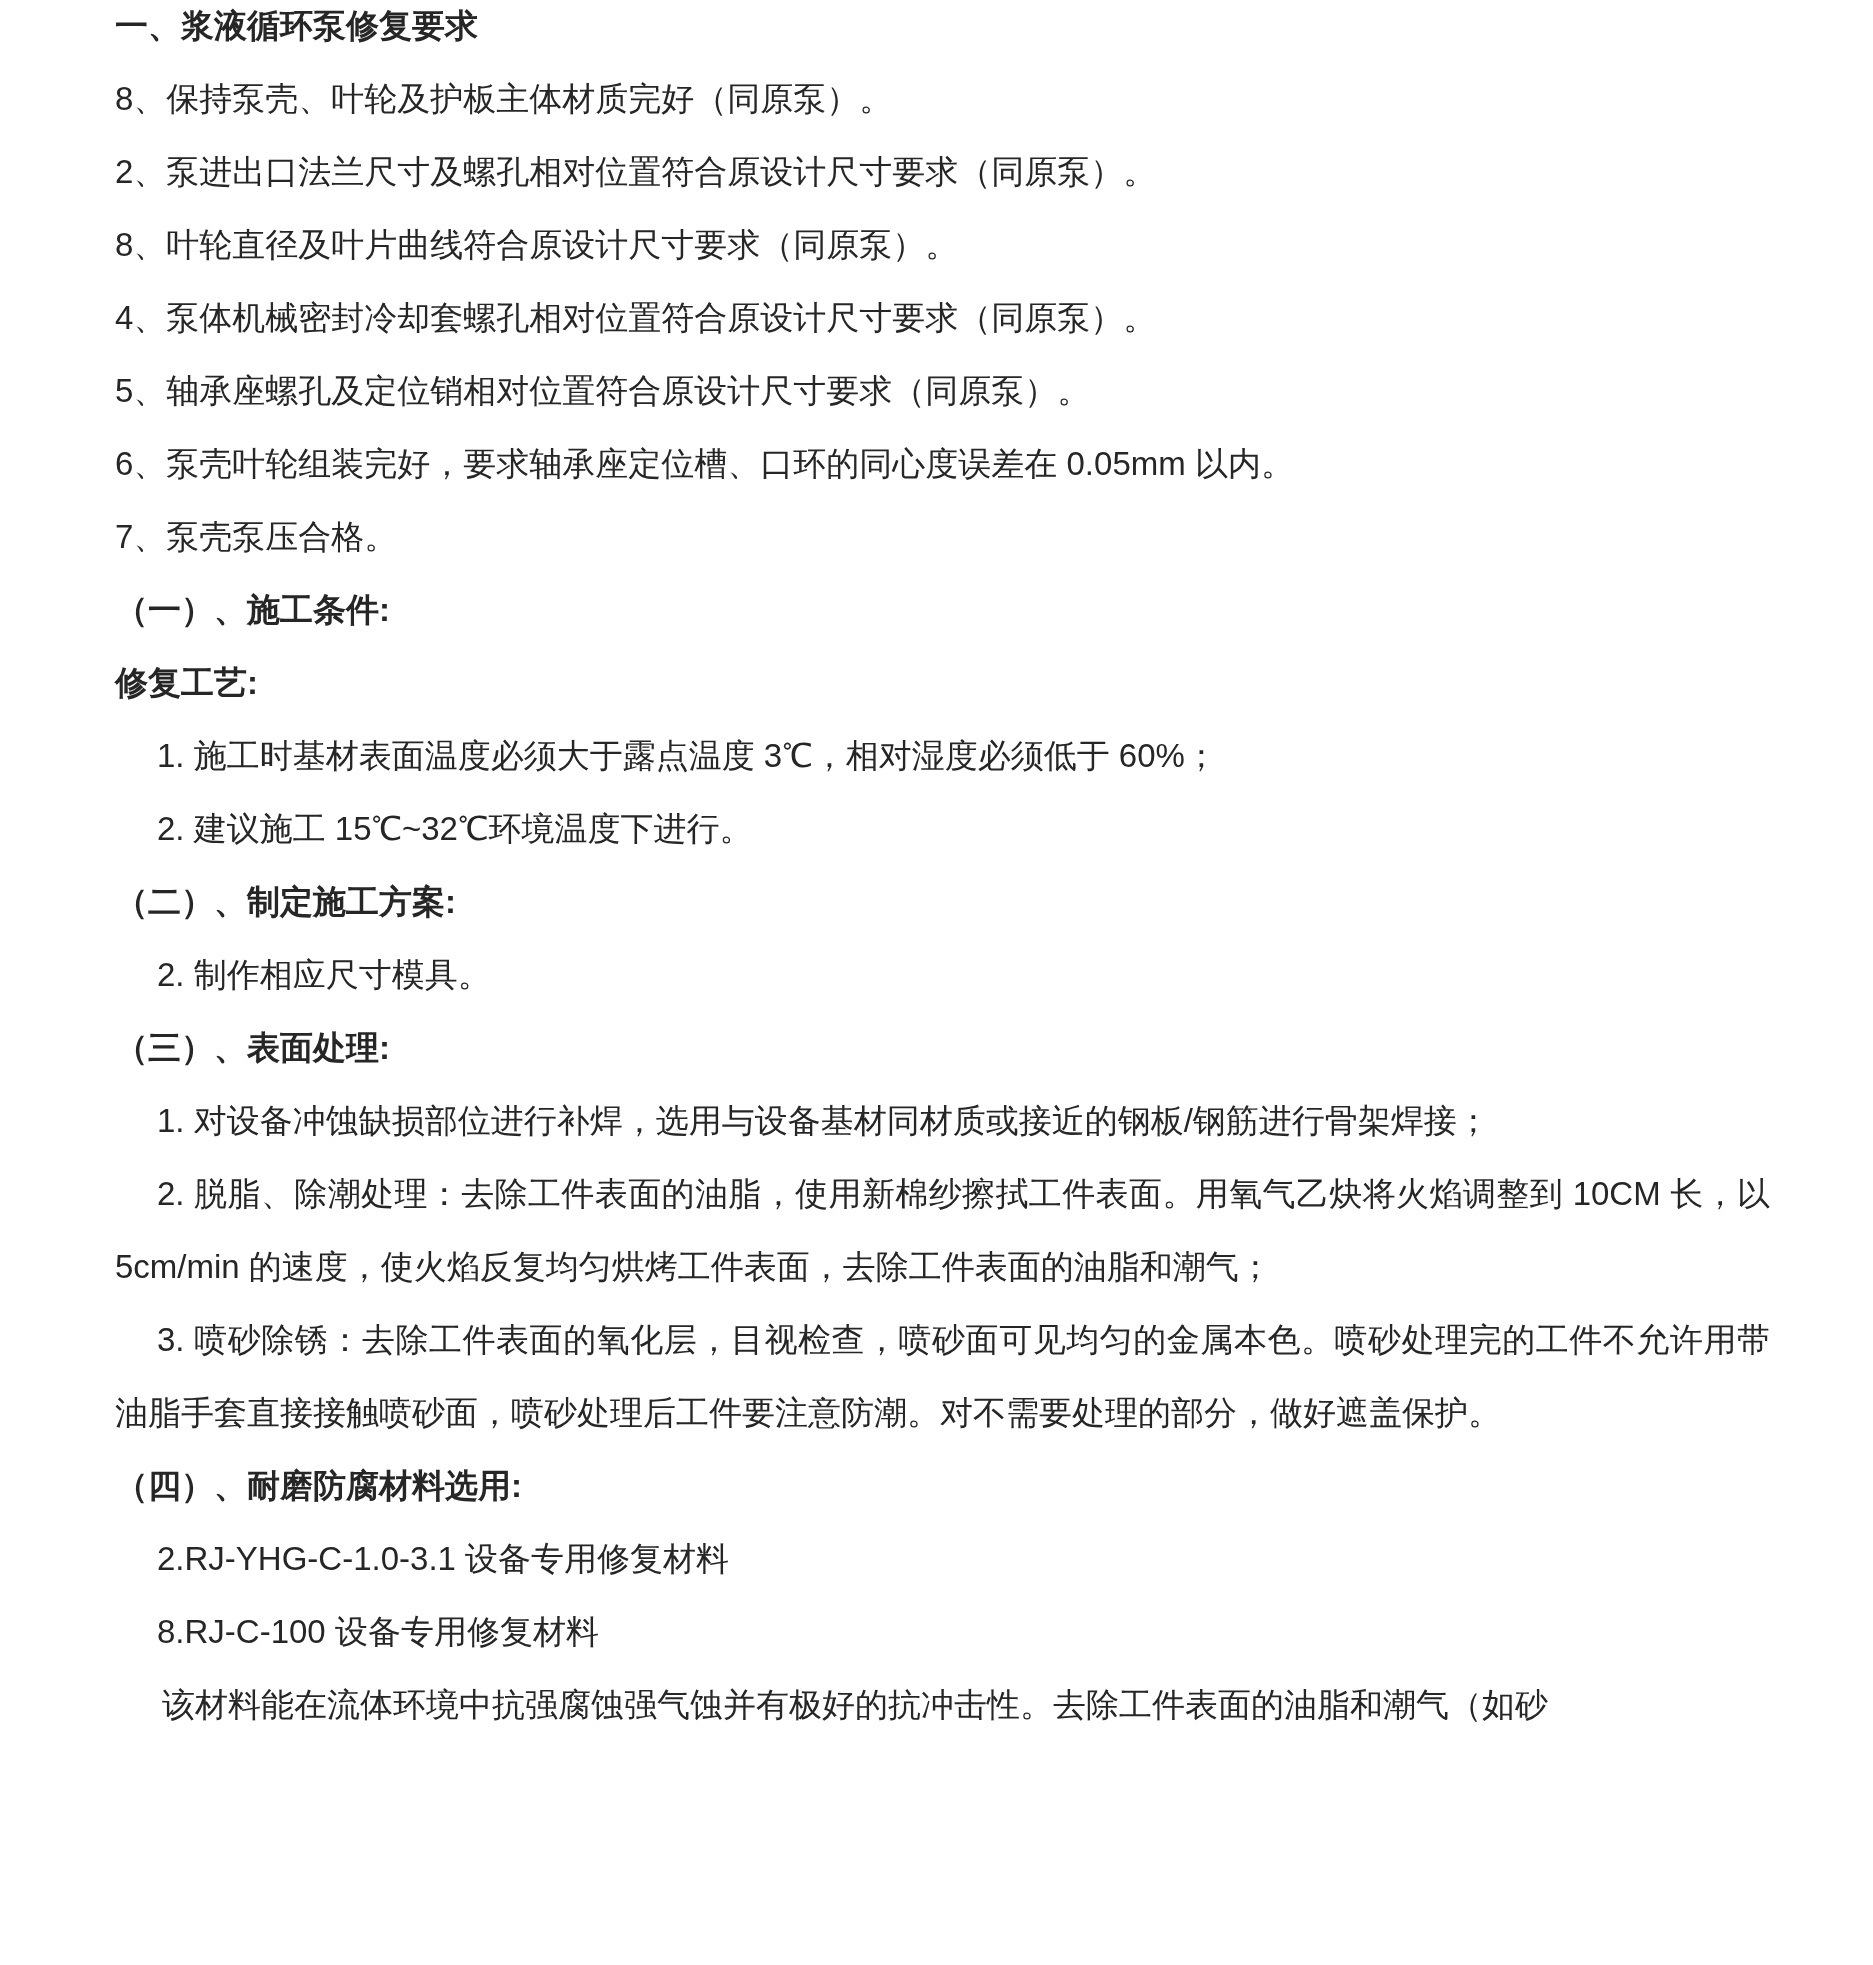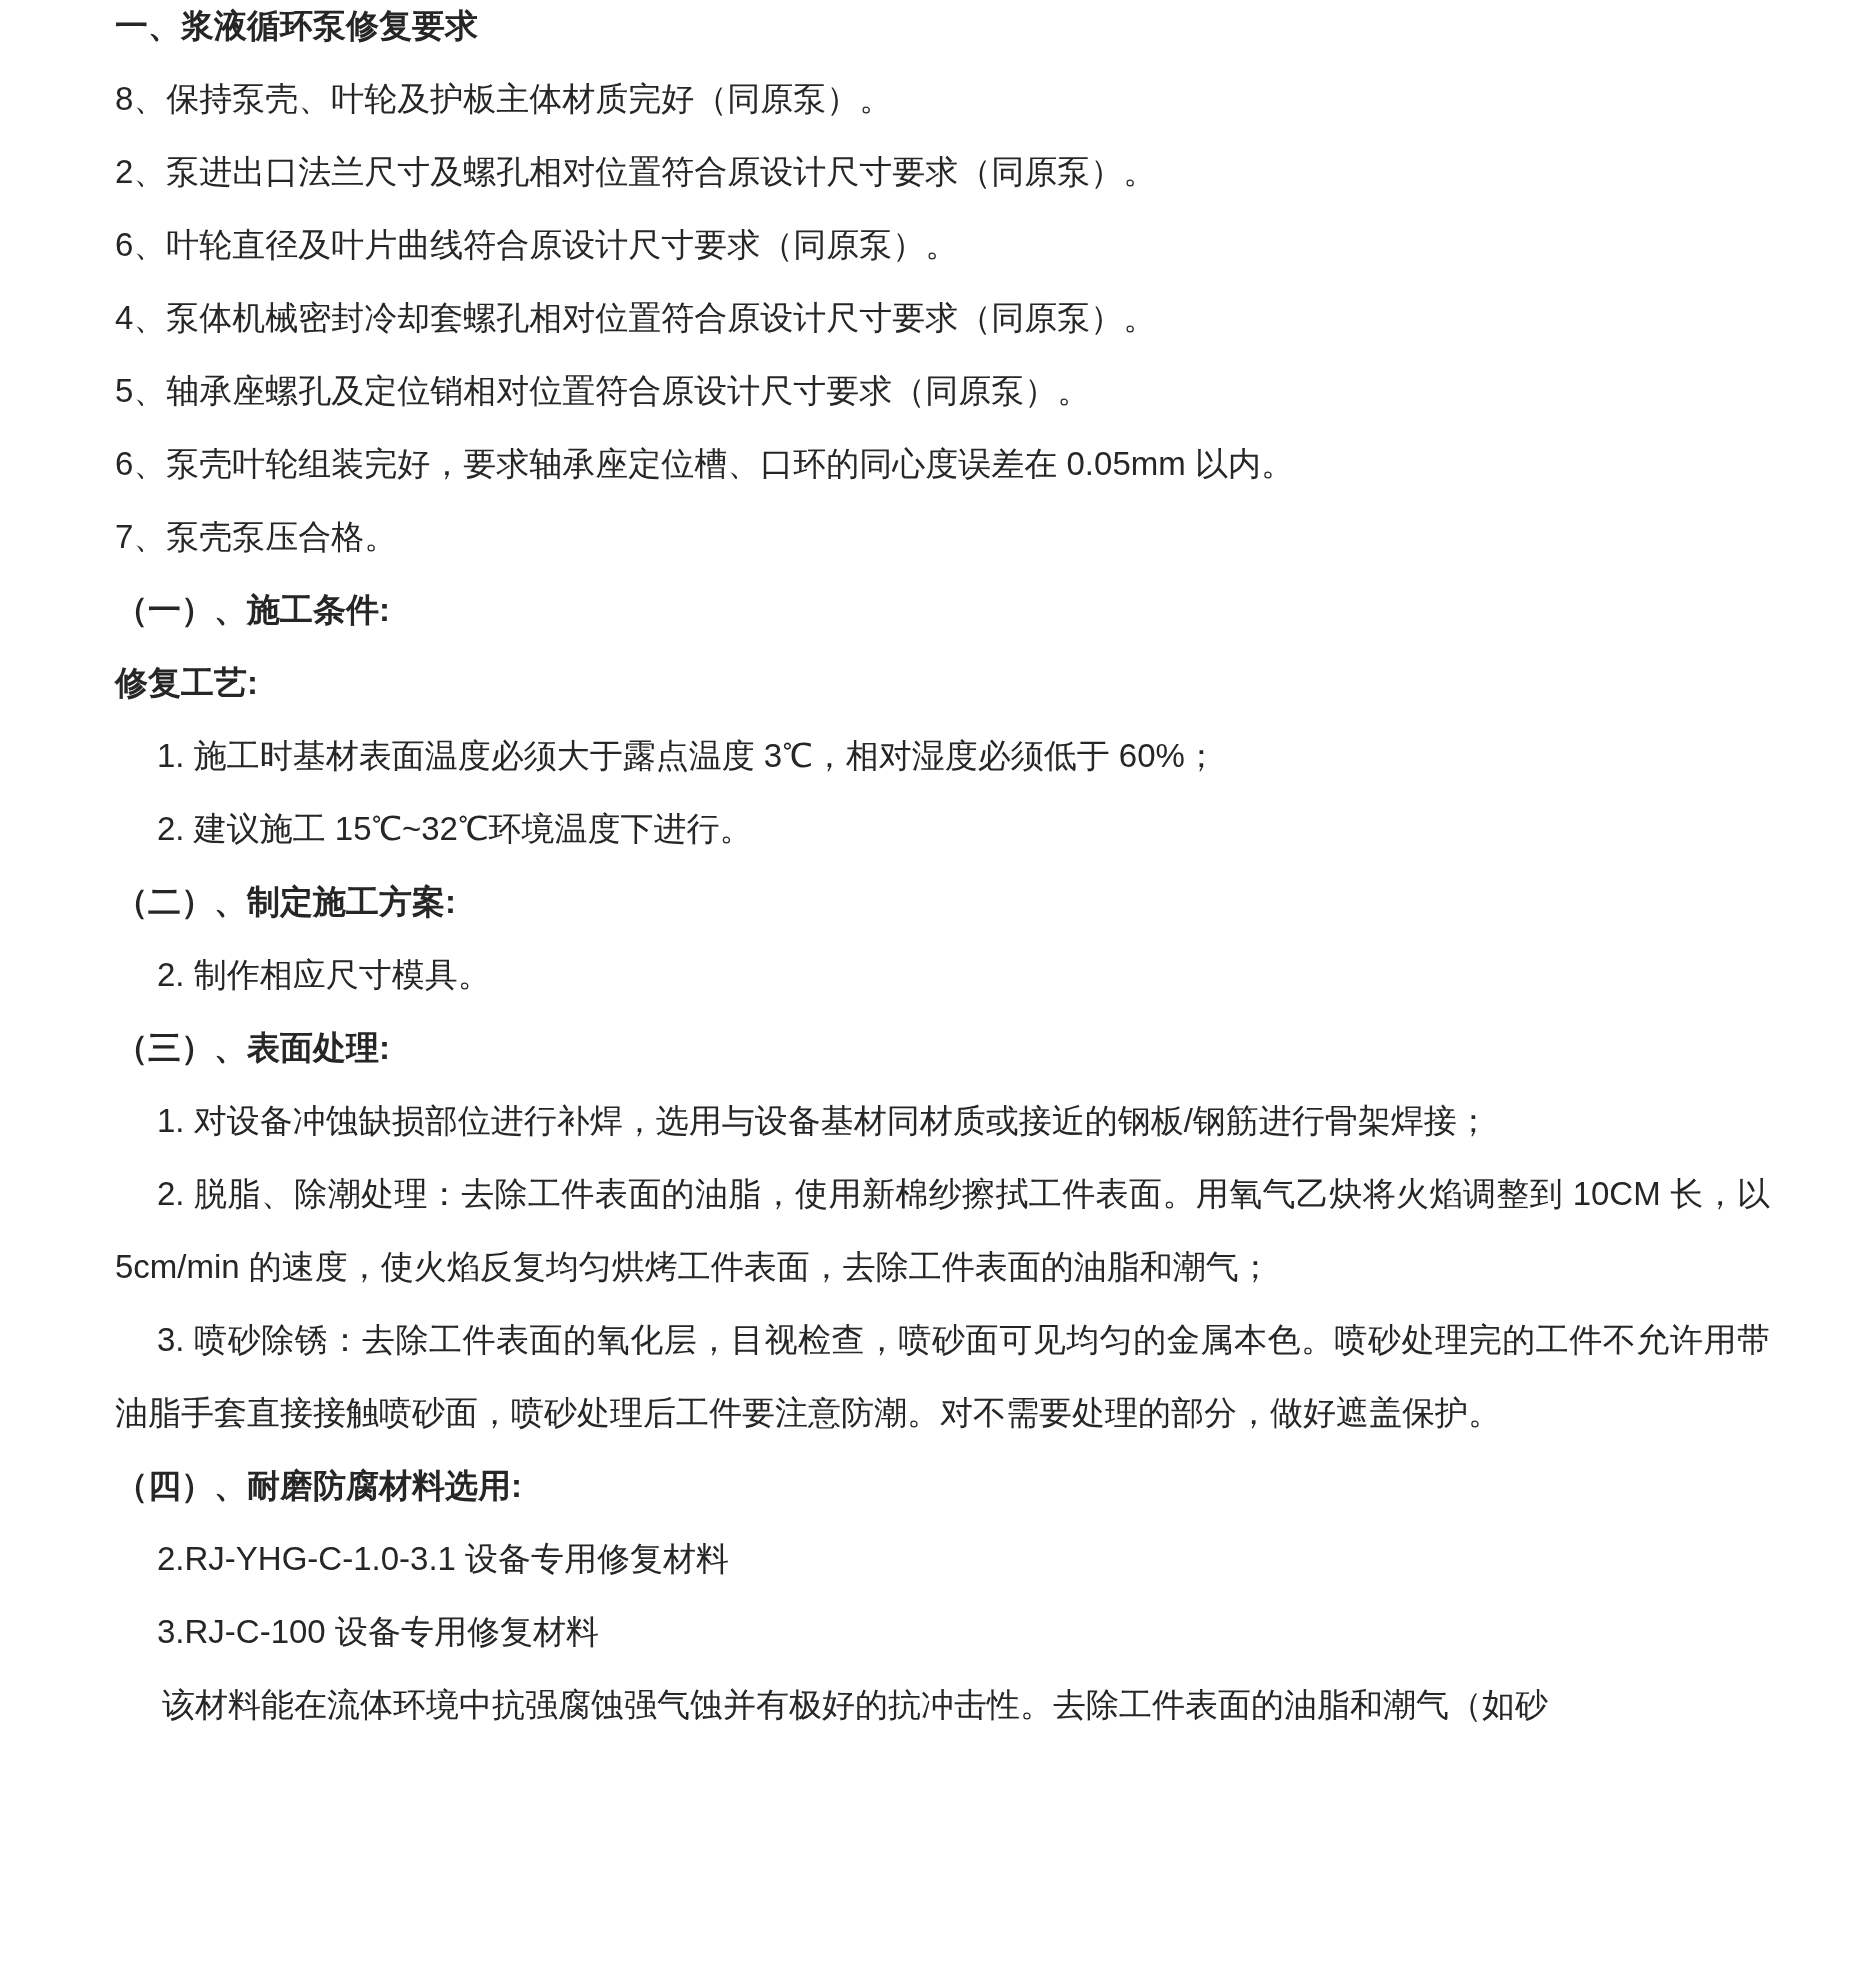--- a/index.html
+++ b/index.html
@@ -48,21 +48,21 @@
 </head>
 <body>
 
 <div class="page">
   <div class="doc">
 
     <p class="title">一、浆液循环泵修复要求</p>
 
     <p class="item">8、保持泵壳、叶轮及护板主体材质完好（同原泵）。</p>
     <p class="item">2、泵进出口法兰尺寸及螺孔相对位置符合原设计尺寸要求（同原泵）。</p>
-    <p class="item">6、叶轮直径及叶片曲线符合原设计尺寸要求（同原泵）。</p>
+    <p class="item">8、叶轮直径及叶片曲线符合原设计尺寸要求（同原泵）。</p>
     <p class="item">4、泵体机械密封冷却套螺孔相对位置符合原设计尺寸要求（同原泵）。</p>
     <p class="item">5、轴承座螺孔及定位销相对位置符合原设计尺寸要求（同原泵）。</p>
     <p class="item">6、泵壳叶轮组装完好，要求轴承座定位槽、口环的同心度误差在 0.05mm 以内。</p>
     <p class="item">7、泵壳泵压合格。</p>
 
     <p class="heading">（一）、施工条件:</p>
 
     <p class="heading">修复工艺:</p>
     <p class="sub-item">1. 施工时基材表面温度必须大于露点温度 3℃，相对湿度必须低于 60%；</p>
     <p class="sub-item">2. 建议施工 15℃~32℃环境温度下进行。</p>
@@ -70,19 +70,19 @@
     <p class="heading">（二）、制定施工方案:</p>
     <p class="sub-item">2. 制作相应尺寸模具。</p>
 
     <p class="heading">（三）、表面处理:</p>
     <p class="sub-item">1.  对设备冲蚀缺损部位进行补焊，选用与设备基材同材质或接近的钢板/钢筋进行骨架焊接；</p>
     <p class="sub-item">2.  脱脂、除潮处理：去除工件表面的油脂，使用新棉纱擦拭工件表面。用氧气乙炔将火焰调整到 10CM 长，以 5cm/min 的速度，使火焰反复均匀烘烤工件表面，去除工件表面的油脂和潮气；</p>
     <p class="sub-item">3.  喷砂除锈：去除工件表面的氧化层，目视检查，喷砂面可见均匀的金属本色。喷砂处理完的工件不允许用带油脂手套直接接触喷砂面，喷砂处理后工件要注意防潮。对不需要处理的部分，做好遮盖保护。</p>
 
     <p class="heading">（四）、耐磨防腐材料选用:</p>
     <p class="sub-item">2.RJ-YHG-C-1.0-3.1 设备专用修复材料</p>
-    <p class="sub-item">3.RJ-C-100 设备专用修复材料</p>
+    <p class="sub-item">8.RJ-C-100 设备专用修复材料</p>
 
     <p class="closing">该材料能在流体环境中抗强腐蚀强气蚀并有极好的抗冲击性。去除工件表面的油脂和潮气（如砂</p>
 
   </div>
 </div>
 
 
 </body></html>

